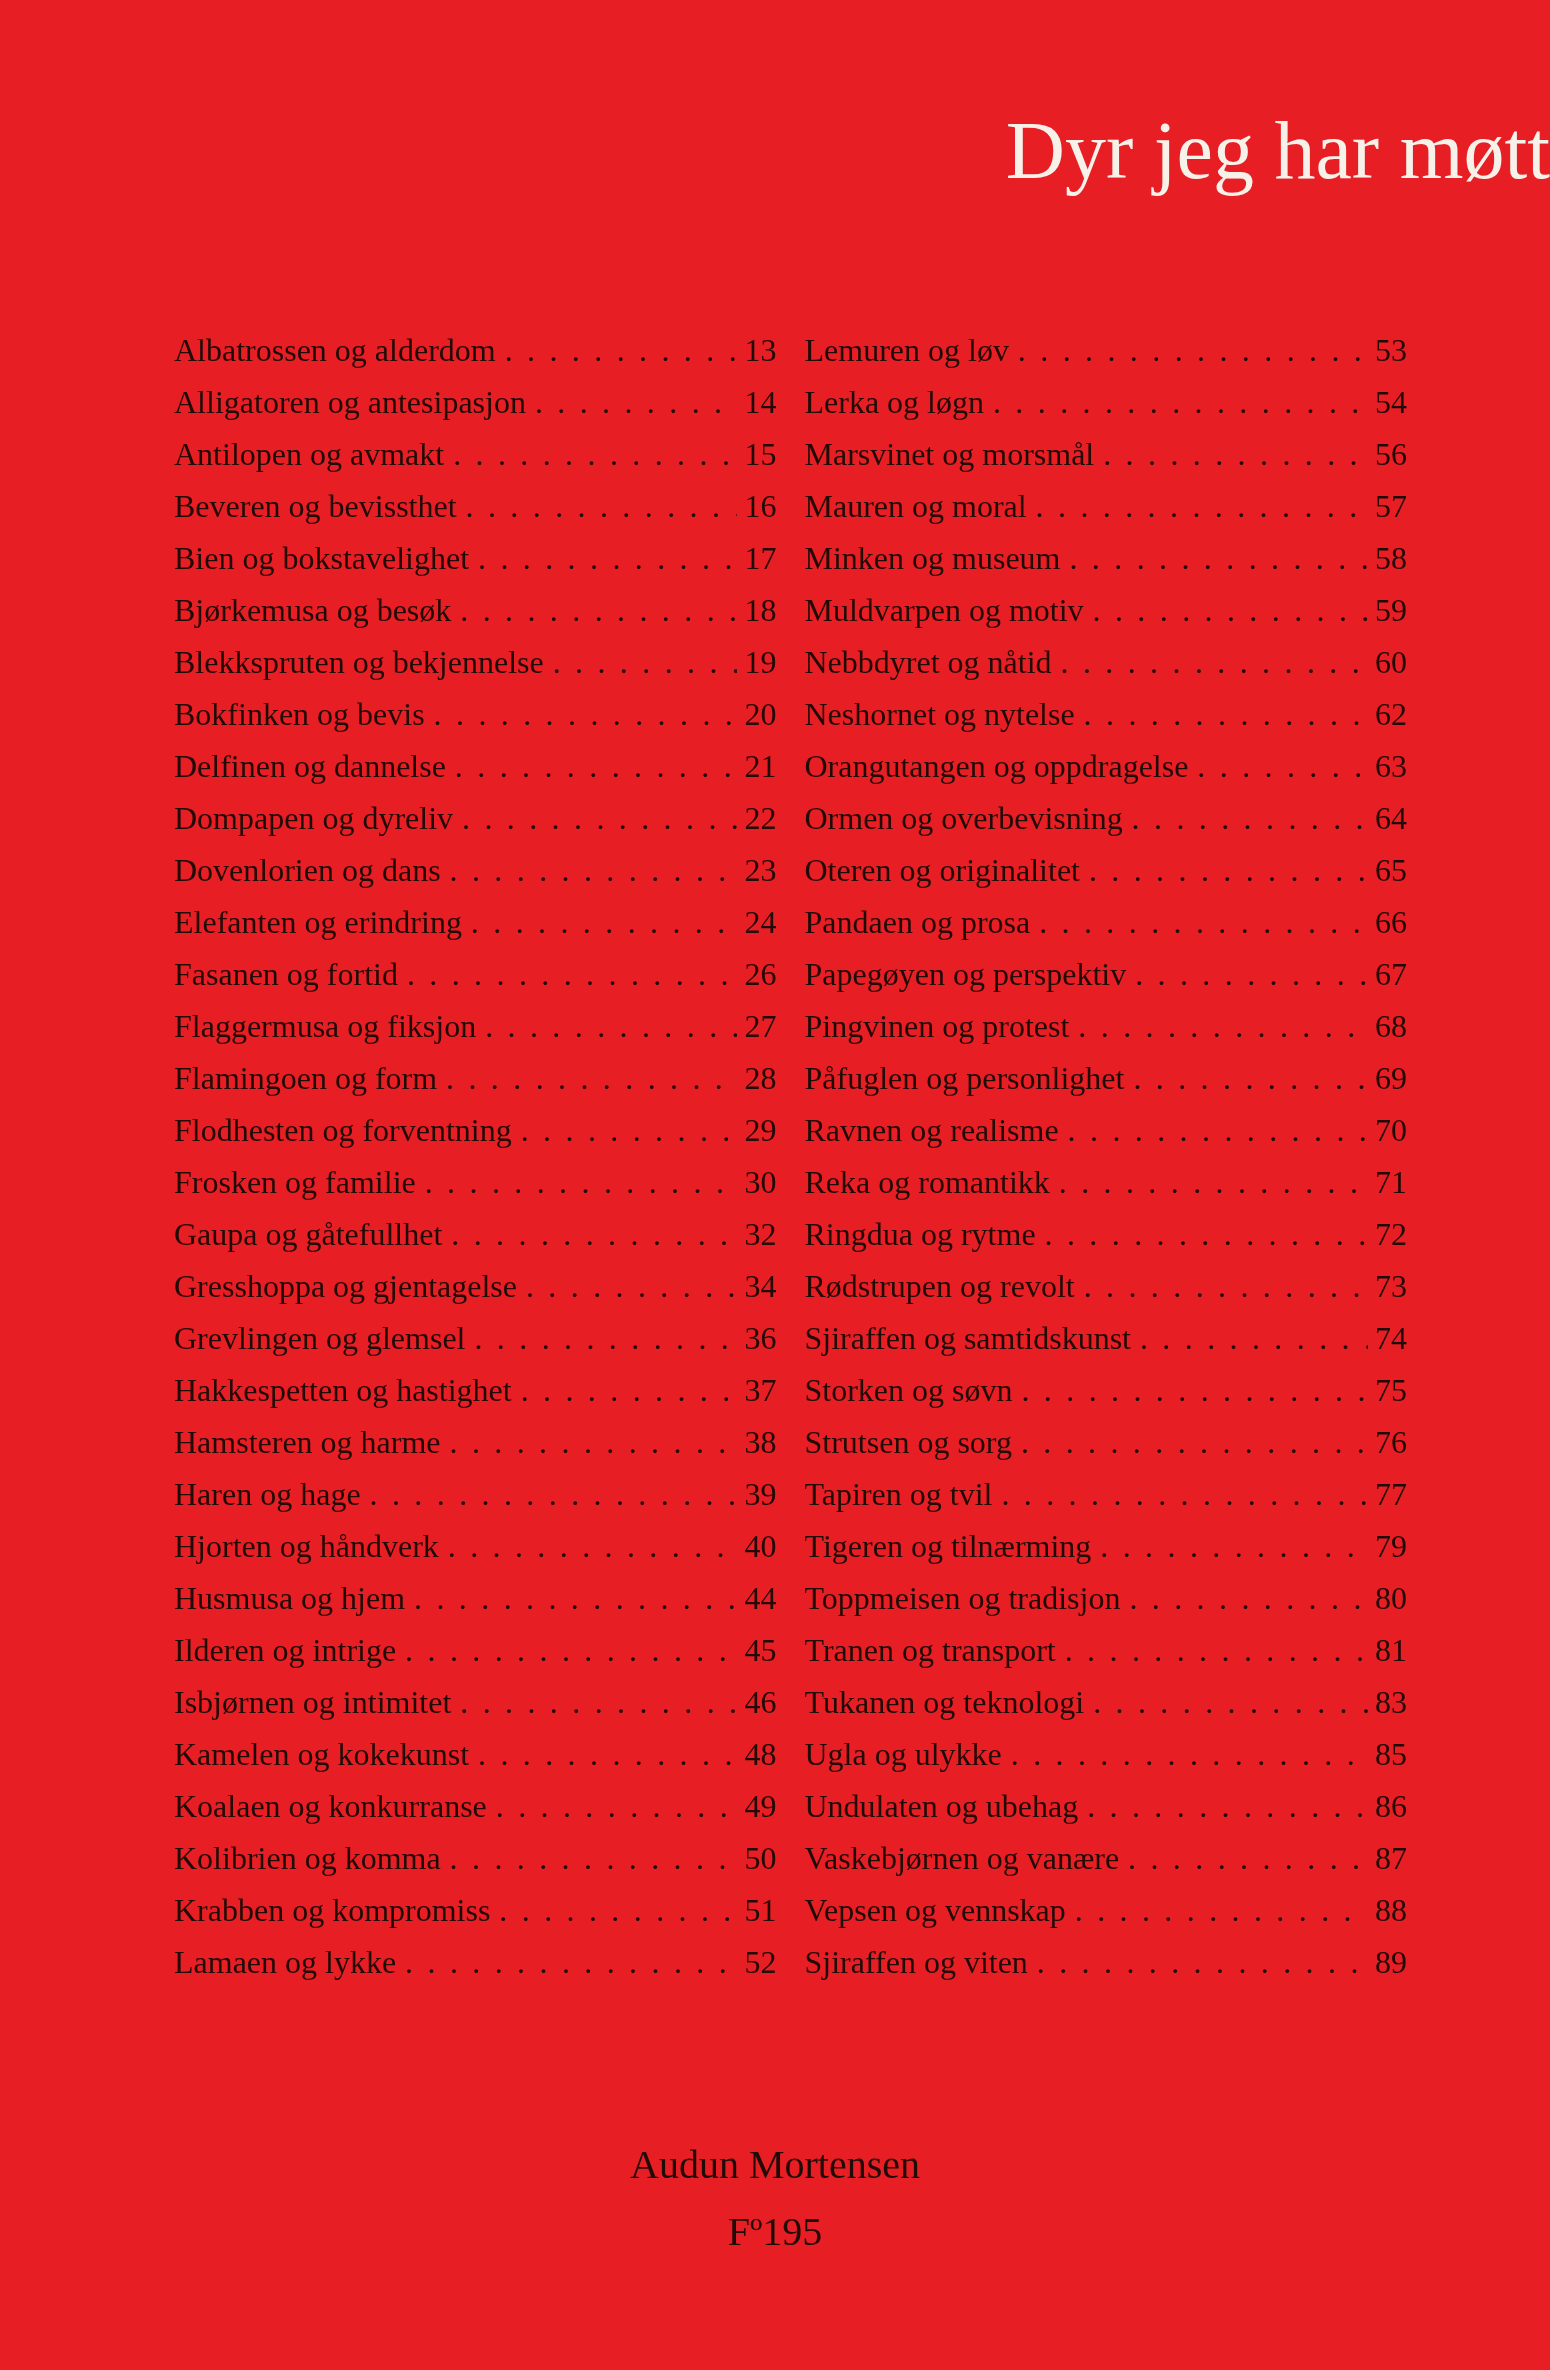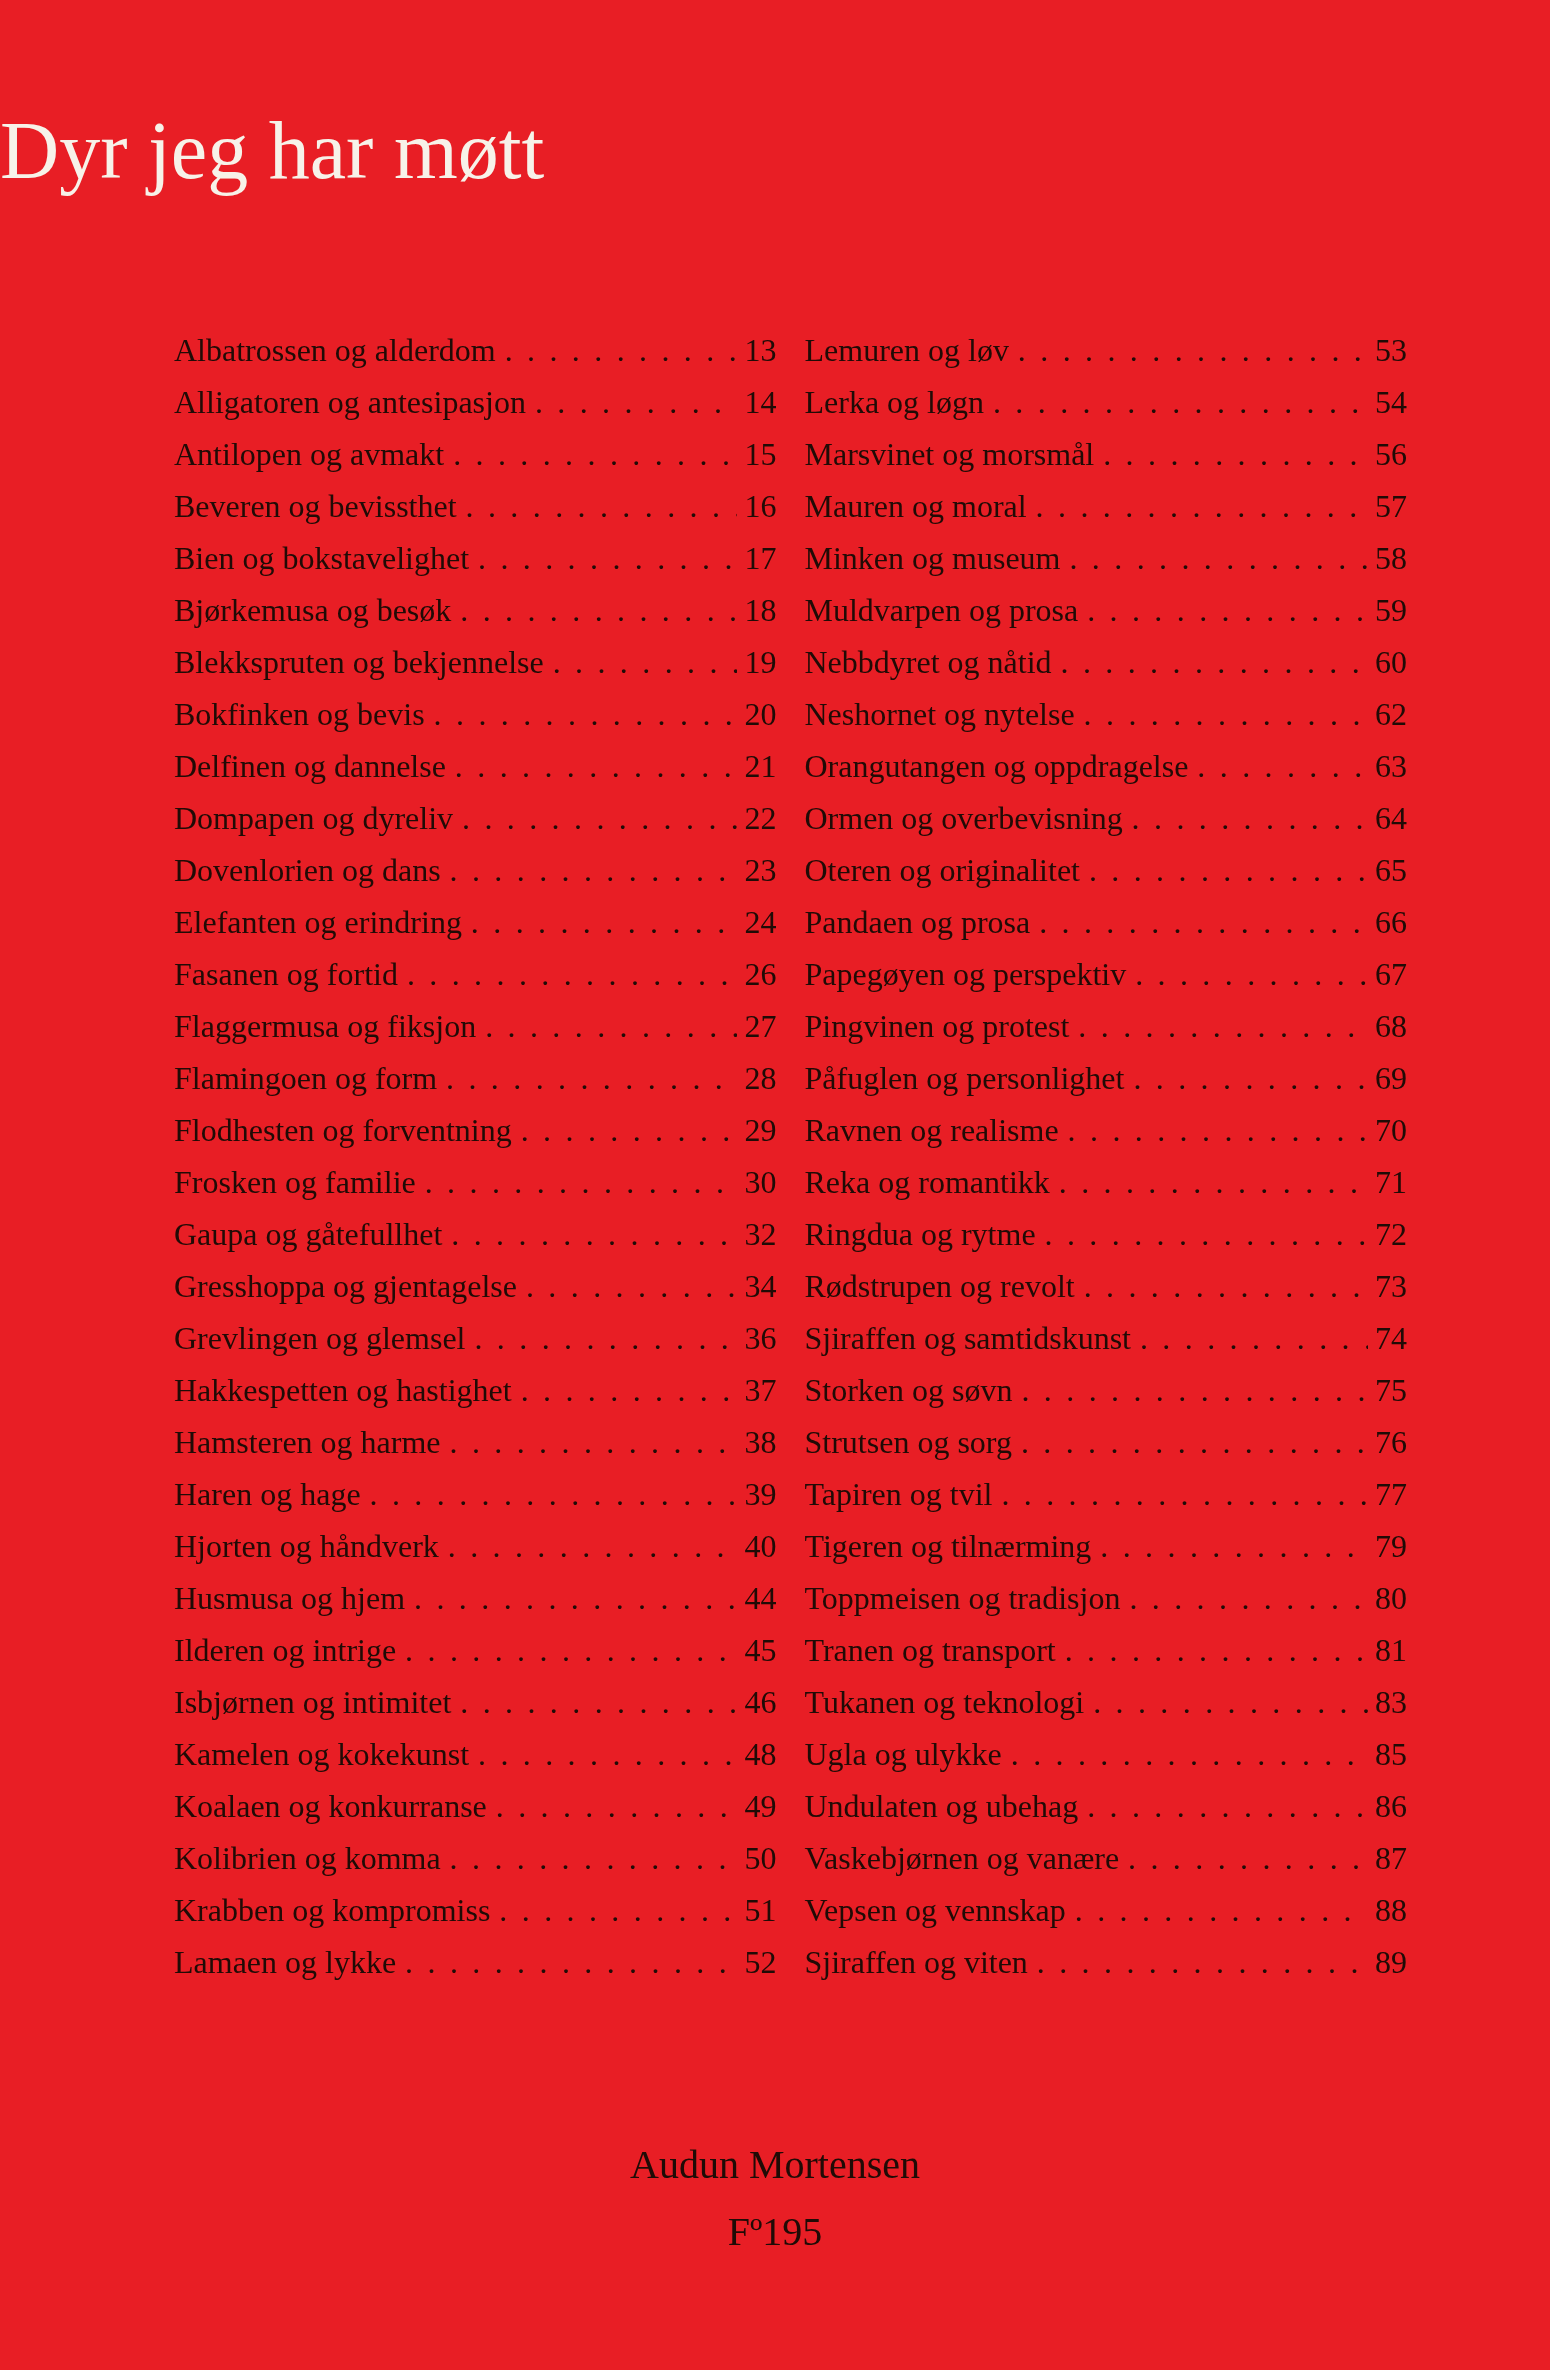--- a/index.html
+++ b/index.html
@@ -21,21 +21,21 @@
     overflow: hidden;
   }
   .page {
     width: 100%;
     height: 100%;
     position: relative;
   }
   h1.book-title {
     margin: 0;
     padding-top: 107px;
-    text-align: left;
+    text-align: right;
     font-size: 82px;
     line-height: 1.08;
     font-weight: normal;
     color: var(--title);
   }
   .toc {
     margin-top: 128px;
     padding-left: 174px;
     padding-right: 143px;
     display: flex;
@@ -304,21 +304,21 @@
     <span class="page-num">57</span>
   </div>
 
   <div class="entry">
     <span class="label">Minken og museum</span>
     <span class="dots" aria-hidden="true"></span>
     <span class="page-num">58</span>
   </div>
 
   <div class="entry">
-    <span class="label">Muldvarpen og prosa</span>
+    <span class="label">Muldvarpen og motiv</span>
     <span class="dots" aria-hidden="true"></span>
     <span class="page-num">59</span>
   </div>
 
   <div class="entry">
     <span class="label">Nebbdyret og nåtid</span>
     <span class="dots" aria-hidden="true"></span>
     <span class="page-num">60</span>
   </div>
 

